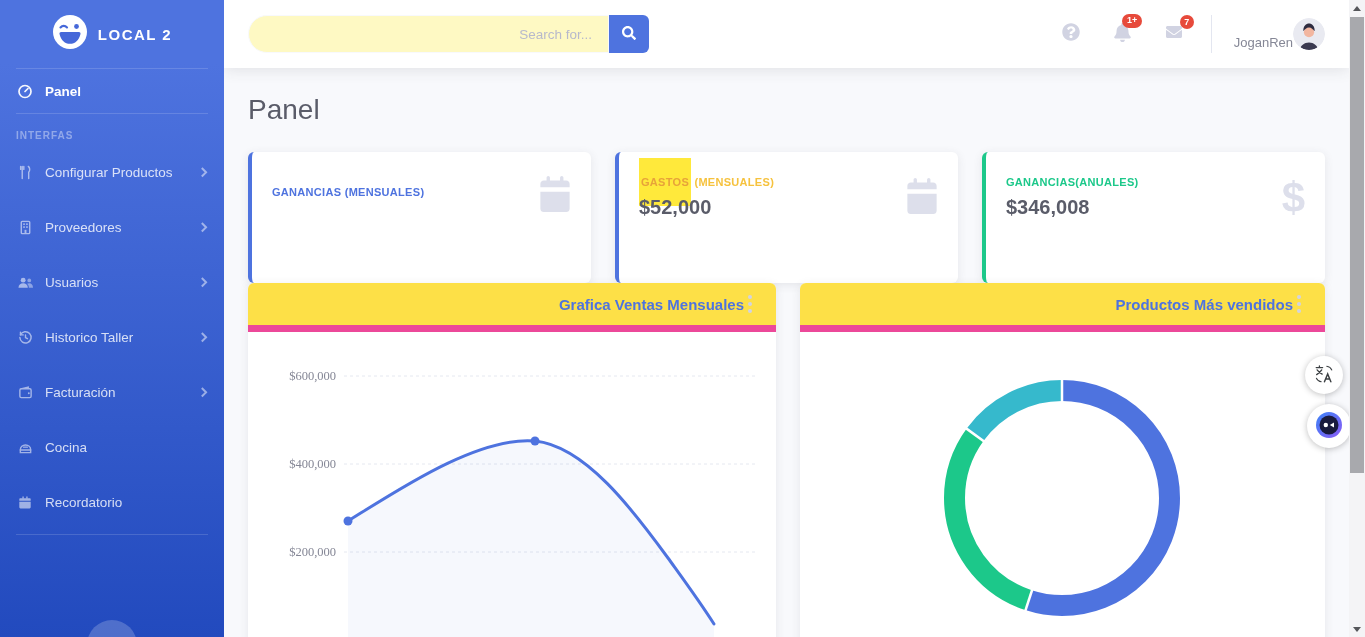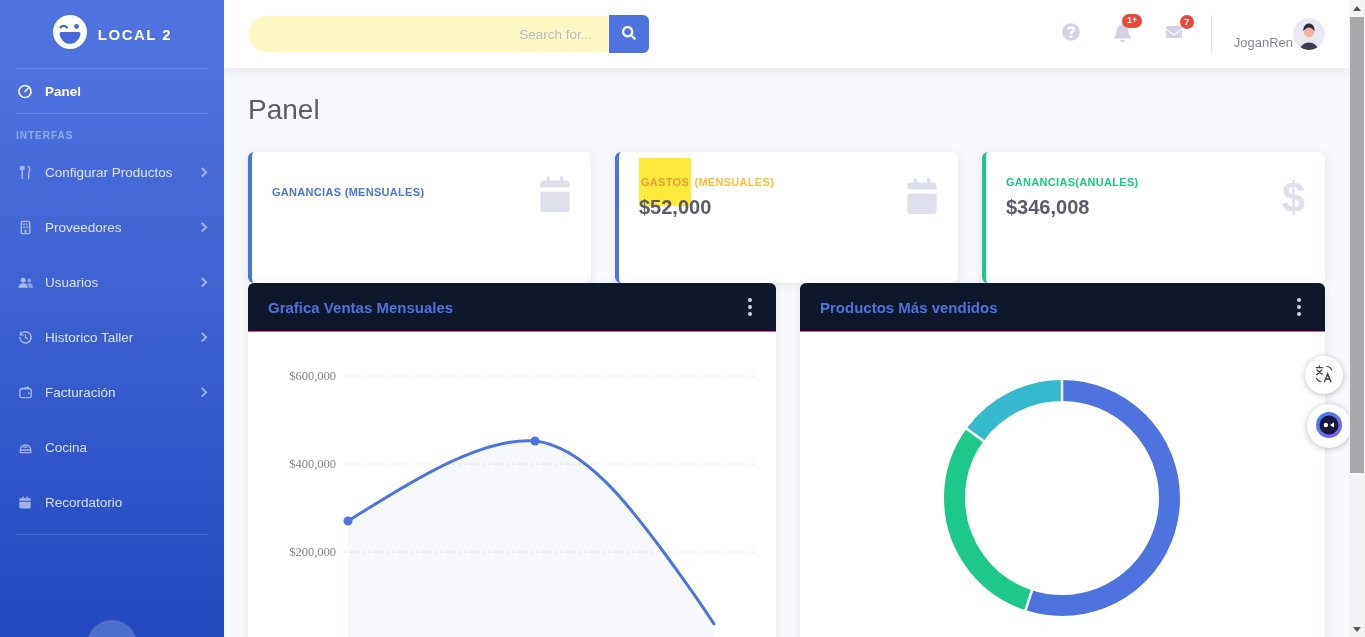--- a/index.html
+++ b/index.html
@@ -56,22 +56,22 @@
   .stat-label { font-size:11px; font-weight:bold; letter-spacing:.3px; margin-bottom:8px; }
   .c-primary { color:#4e73df; } .c-warning { color:#f6c23e; } .c-success { color:#1cc88a; }
   .hl { background:#ffe93b; padding:18px 2px; color:#e7a23a; }
   .stat-value { font-size:20px; font-weight:bold; color:#5a5c69; }
   .stat-icon { color:#dddfeb; }
   .dollar-glyph { font-size:42px; font-weight:bold; color:#dddfeb; line-height:1; }
 
   .charts-row { display:flex; gap:24px; }
   .chart-card { background:#fff; border-radius:6px 6px 0 0; box-shadow:0 2px 10px rgba(58,59,69,.1); height:400px; }
   .chart-card.left { width:528px; } .chart-card.right { width:525px; }
-  .chart-header { height:49px; background:#0f172a; border-bottom:1px solid #ec4899; border-radius:6px 6px 0 0;
-    display:flex; align-items:center; justify-content:space-between; padding:0 20px; }
+  .chart-header { height:49px; background:#fde047; border-bottom:7px solid #ec4899; border-radius:6px 6px 0 0;
+    display:flex; align-items:center; justify-content:flex-end; padding:0 20px; }
   .chart-title { color:#4e73df; font-weight:bold; font-size:15px; }
   .kebab { display:flex; flex-direction:column; align-items:center; cursor:pointer; padding:4px; }
   .kebab i { width:4px; height:4px; border-radius:50%; background:#d1d3e2; margin:1.5px 0; }
   .chart-body { position:relative; }
   .tick { font-family:"Liberation Serif", serif; font-size:12.5px; fill:#858796; }
 
   
   .floater { position:absolute; z-index:5; border-radius:50%; background:#fff;
     box-shadow:0 1px 6px rgba(0,0,0,.25); border:none; display:flex; align-items:center; justify-content:center; cursor:pointer; }
   .translate-btn { width:38px; height:38px; right:22px; top:356px; }

